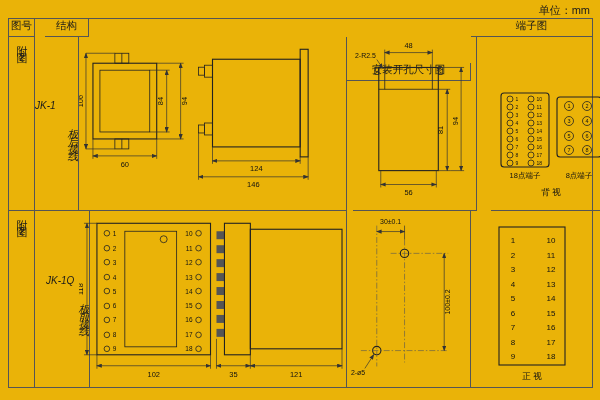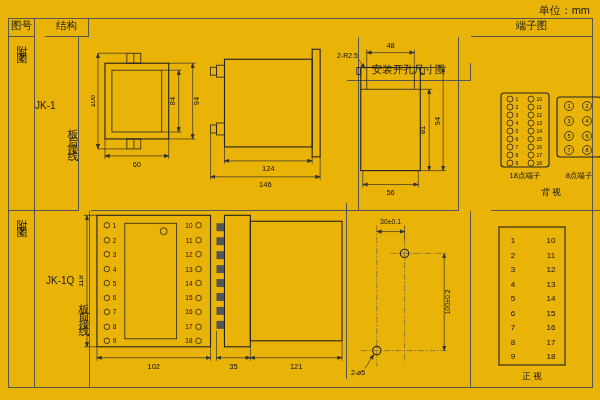--- a/index.html
+++ b/index.html
@@ -6,21 +6,21 @@
   .page{position:relative;width:600px;height:400px;background:#eab308;
         font-family:"Liberation Sans","DejaVu Sans",sans-serif;color:#1a1a1a;overflow:hidden;}
   .unit{position:absolute;top:3px;right:10px;font-size:11px;}
   .tbl{position:absolute;left:8px;top:18px;width:583px;height:368px;border:1px solid #555;}
   .c{position:absolute;box-sizing:border-box;border-right:1px solid #555;border-bottom:1px solid #555;
      display:flex;justify-content:center;overflow:hidden;}
   .c.last{border-right:none;}
   .c.bot{border-bottom:none;}
   .hd{font-size:10.5px;}
   .vtext{writing-mode:vertical-rl;text-orientation:upright;letter-spacing:7px;font-size:11px;line-height:1;}
-  .structCell{flex-direction:column;gap:9px;}
+  .structCell{flex-direction:column;gap:9px;font-style:italic;}
   .model{font-size:10px;}
   svg{display:block;}
   svg text{fill:#111;font-family:"Liberation Sans","DejaVu Sans",sans-serif;}
   .ol{stroke:#222;stroke-width:1.1;fill:none;}
   .ol2{stroke:#222;stroke-width:0.8;fill:none;}
   .dm{stroke:#333;stroke-width:0.7;fill:none;}
   .cl{stroke:#555;stroke-width:0.6;fill:none;stroke-dasharray:6 2 1.5 2;}
   .t7{font-size:7px;} .t75{font-size:7.5px;} .t85{font-size:8.5px;}
   .t5{font-size:5px;} .t55{font-size:5.5px;} .t65{font-size:6.5px;} .t8{font-size:8px;}
   .nub{fill:#555;stroke:none;}
@@ -55,21 +55,21 @@
       </div>
 
     <div class="c" style="left:0;top:18px;width:26px;height:174px;">
       <span class="vtext">附图2</span>
     </div>
     <div class="c structCell" style="left:26px;top:18px;width:44px;height:174px;">
       <span class="model">JK-1</span>
       <span class="vtext">板后接线</span>
     </div>
 
-    <div class="c" style="left:82px;top:18px;width:268px;height:174px;">
+    <div class="c" style="left:70px;top:18px;width:268px;height:174px;">
       <svg width="268" height="174" viewBox="0 0 268 174">
         <g>
           <rect class="ol2" x="36" y="16" width="14" height="10"></rect>
           <line class="ol2" x1="43" y1="16" x2="43" y2="26"></line>
           <rect class="ol" x="14" y="26" width="64" height="76"></rect>
           <rect class="ol2" x="21" y="33" width="50" height="62"></rect>
           <rect class="ol2" x="36" y="102" width="14" height="10"></rect>
           <line class="ol2" x1="43" y1="102" x2="43" y2="112"></line>
 
           <line class="dm" x1="7" y1="16" x2="36" y2="16"></line>
@@ -106,21 +106,21 @@
           <text class="t75" x="178" y="134" text-anchor="middle">124</text>
 
           <line class="dm" x1="120" y1="96" x2="120" y2="143"></line>
           <line class="dm" x1="230" y1="120" x2="230" y2="143"></line>
           <line class="dm" x1="120" y1="140" x2="230" y2="140" marker-start="url(#mA)" marker-end="url(#mA)"></line>
           <text class="t75" x="175" y="150" text-anchor="middle">146</text>
         </g>
       </svg>
     </div>
 
-    <div class="c" style="left:326px;top:18px;width:124px;height:174px;">
+    <div class="c" style="left:344px;top:18px;width:124px;height:174px;">
       <svg width="124" height="174" viewBox="0 0 124 174">
         <g>
           <rect class="ol" x="26" y="30" width="60" height="104"></rect>
           <rect class="ol2" x="22" y="30" width="4" height="7"></rect>
           <rect class="ol2" x="86" y="30" width="4" height="7"></rect>
           <line class="ol2" x1="26" y1="52" x2="86" y2="52"></line>
           <line class="ol2" x1="32" y1="30" x2="32" y2="52"></line>
           <line class="ol2" x1="80" y1="30" x2="80" y2="52"></line>
 
           <text class="t7" x="2" y="20">2-R2.5</text>
@@ -216,21 +216,21 @@
     </div>
 
     <div class="c bot" style="left:0;top:192px;width:26px;height:176px;">
       <span class="vtext">附图2</span>
     </div>
     <div class="c bot structCell" style="left:26px;top:192px;width:44px;height:176px;margin-left:11px;">
       <span class="model">JK-1Q</span>
       <span class="vtext">板前接线</span>
     </div>
 
-    <div class="c bot" style="left:70px;top:184px;width:268px;height:176px;">
+    <div class="c bot" style="left:70px;top:192px;width:268px;height:176px;">
       <svg width="268" height="176" viewBox="0 0 268 176">
         <g>
           <rect class="ol" x="18" y="12" width="114" height="132"></rect>
           <rect class="ol2" x="46" y="20" width="52" height="116"></rect>
           <circle class="ol2" cx="85" cy="28" r="3.5"></circle>
 
           <circle class="ol2" cx="28" cy="22" r="2.8"></circle>
             <text class="t65" x="34" y="24.5">1</text>
           <circle class="ol2" cx="28" cy="37" r="2.8"></circle>
             <text class="t65" x="34" y="39.5">2</text>

